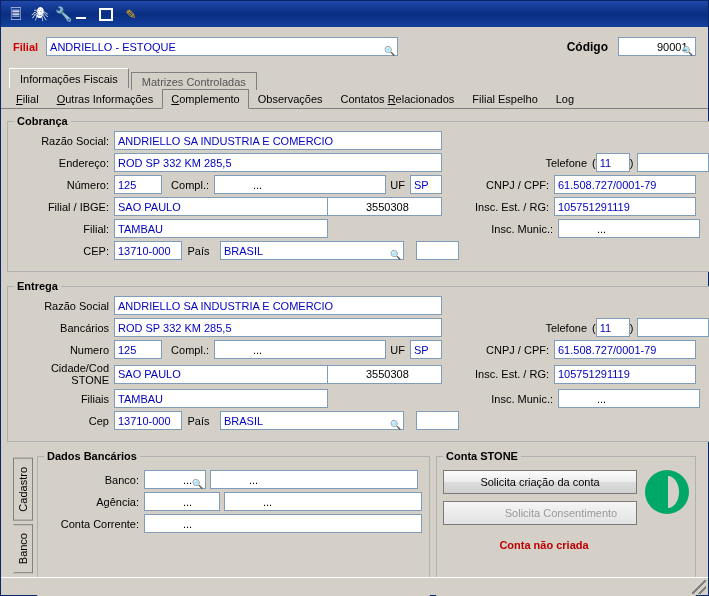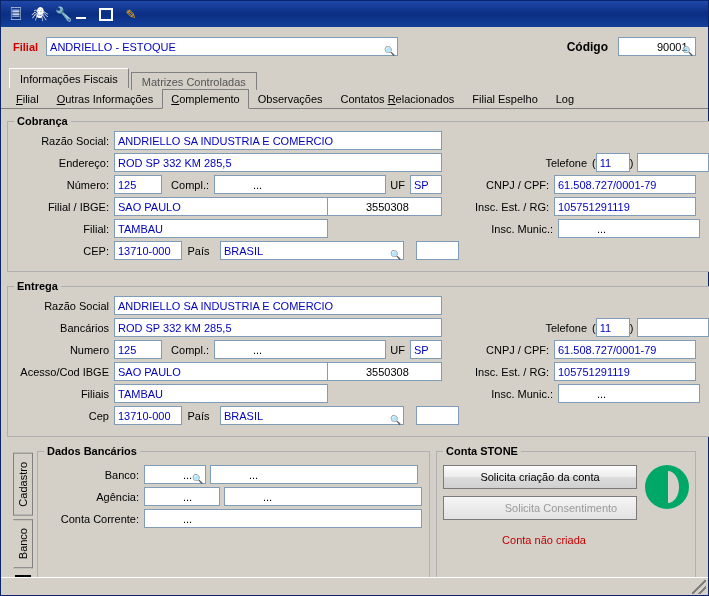--- a/index.html
+++ b/index.html
@@ -196,21 +196,21 @@
   .btn {
     border: 1px solid #7a7a7a;
     background: linear-gradient(to bottom, #fdfdfd 0%, #ececec 48%, #dcdcdc 52%, #d0d0d0 100%);
     font-family: "Liberation Sans", sans-serif;
     font-size: 11px;
     padding: 5px 6px;
     color: #000;
     cursor: default;
   }
   .btn.disabled { color: #9a9a9a; background: linear-gradient(to bottom,#f5f5f5,#e2e2e2); padding-left: 48px; }
-  .status-red { color: #c00000; font-weight: normal; font-size: 11px; }
+  .status-red { color: #c00000; font-weight: bold; font-size: 11px; }
 
   .stone-logo {
     width: 44px; height: 44px;
     position: relative;
   }
   .stone-logo .c {
     position: absolute; inset: 0;
     background: #00a868;
     border-radius: 50%;
   }
@@ -371,21 +371,21 @@
           <input class="inp" style="width: 48px;" value="125">
           <span class="lbl" style="width:52px">Compl.:</span>
           <input class="inp black" style="width: 172px;" value="...">
           <span class="lbl" style="width:24px">UF</span>
           <input class="inp" style="width: 32px;" value="SP">
           <span class="lbl" style="width:86px;margin-left:26px">CNPJ / CPF:</span>
           <input class="inp" style="width: 142px;" value="61.508.727/0001-79">
         </div>
 
         <div class="field-row">
-          <span class="lbl" style="width:100px">Acesso/Cod IBGE</span>
+          <span class="lbl" style="width:100px">Cidade/Cod STONE</span>
           <input class="inp" style="width: 214px;" value="SAO PAULO">
           <input class="inp black" style="width: 114px; border-left: none;" value="3550308">
           <span class="lbl" style="width:108px;margin-left:4px">Insc. Est. / RG:</span>
           <input class="inp" style="width: 142px;" value="105751291119">
         </div>
 
         <div class="field-row">
           <span class="lbl" style="width:100px">Filiais</span>
           <input class="inp" style="width: 214px;" value="TAMBAU">
           <span class="lbl" style="width:112px;margin-left:118px">Insc. Munic.:</span>

